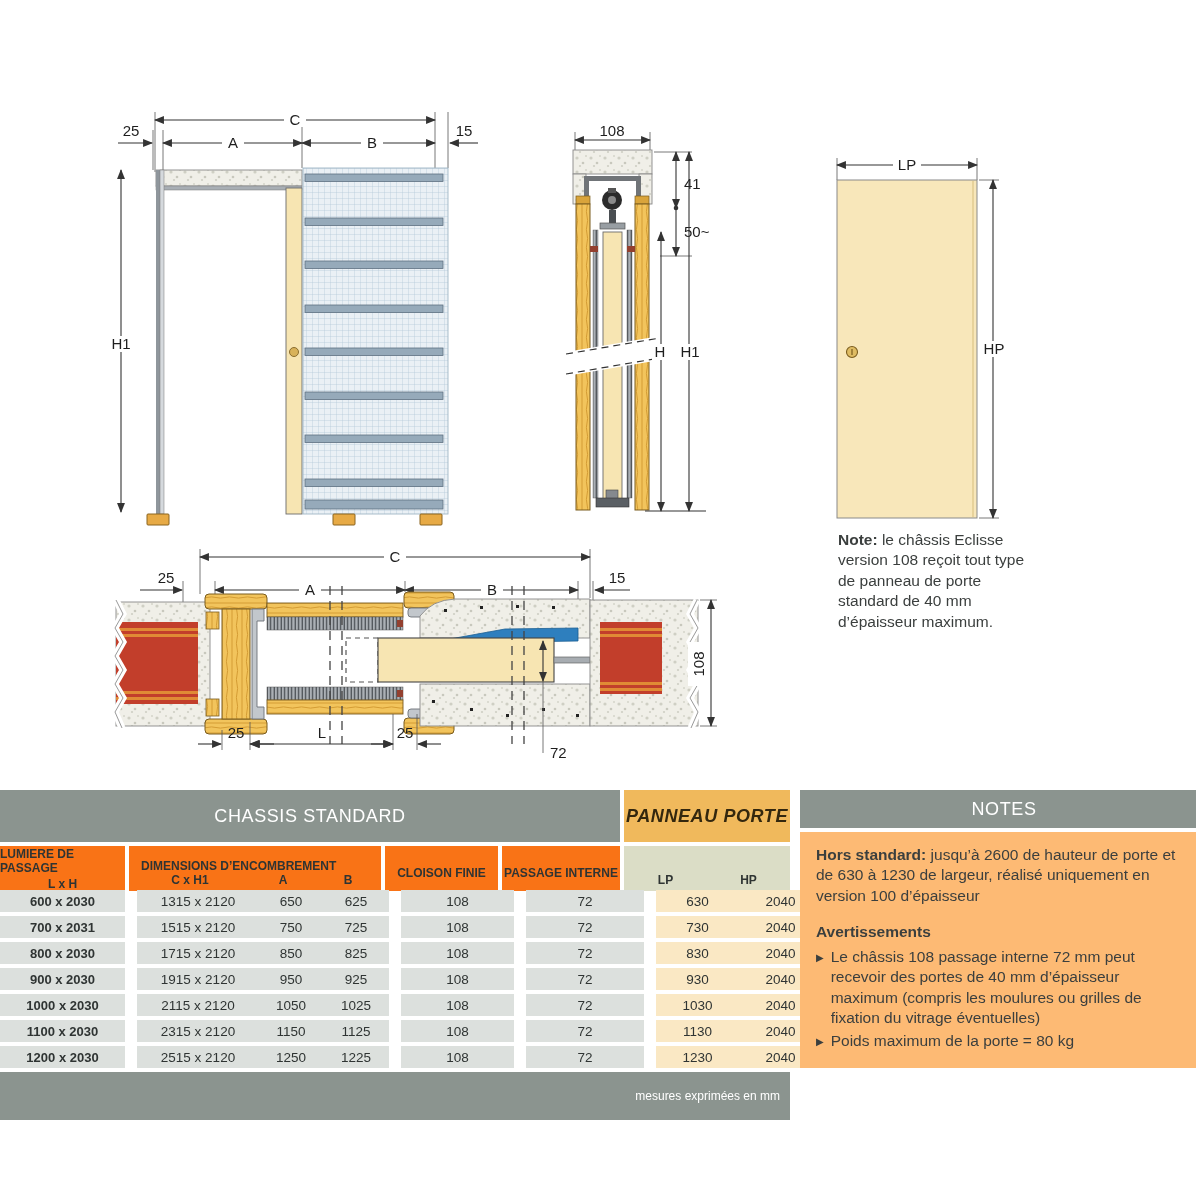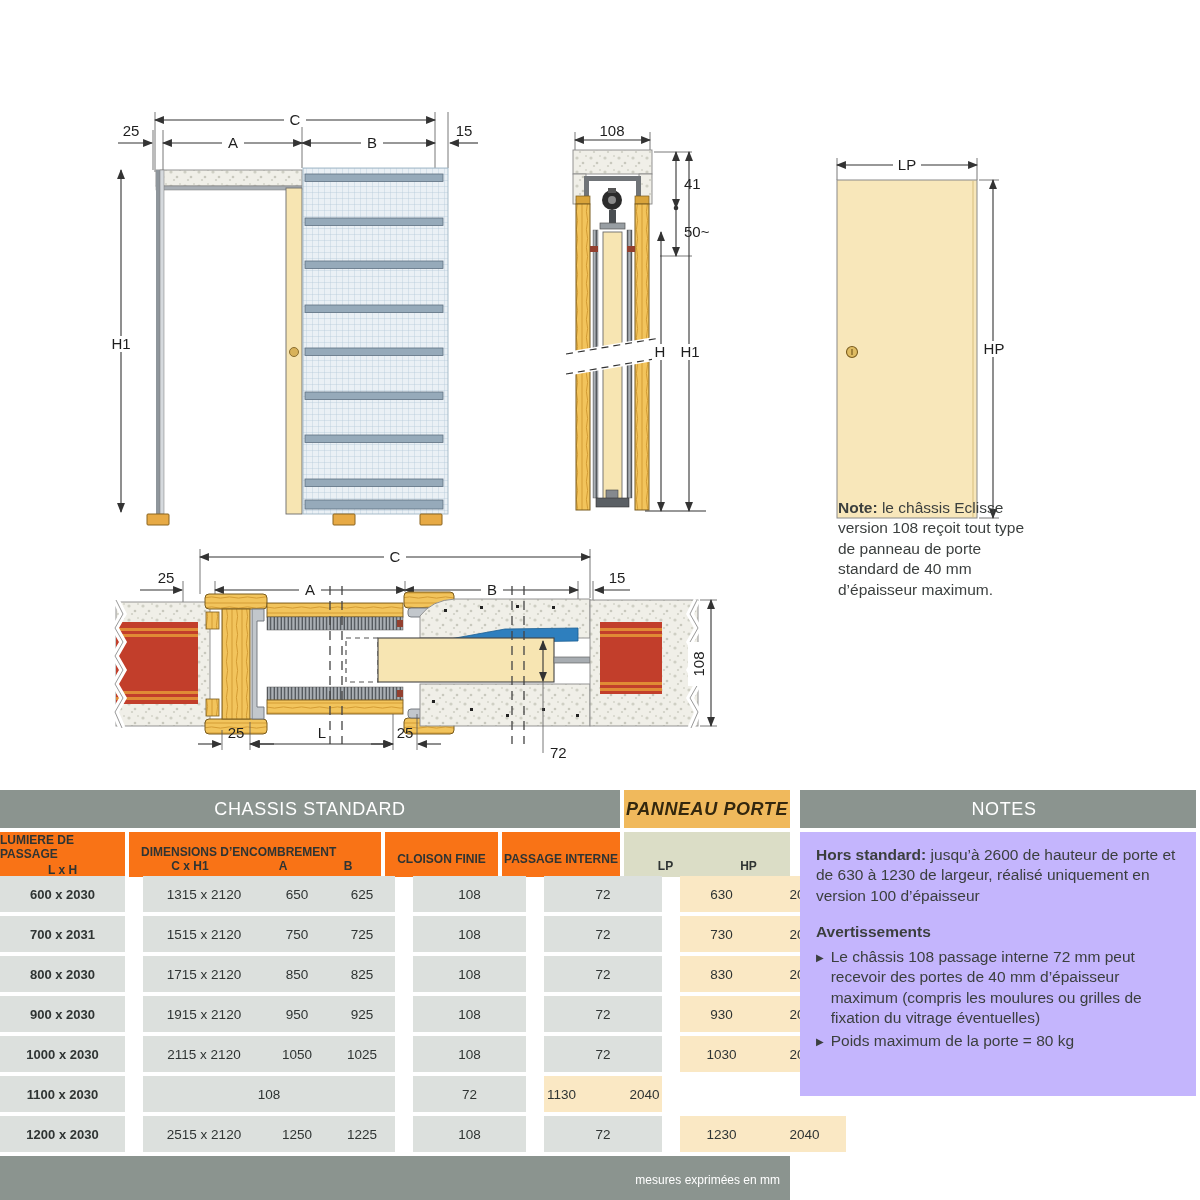--- a/index.html
+++ b/index.html
@@ -5,52 +5,52 @@
   html,body{margin:0;padding:0;background:#fff;}
   #page{position:relative;width:1200px;height:1200px;background:#fff;overflow:hidden;
         font-family:"Liberation Sans",sans-serif;color:#2f3433;}
 
   
   #drawings{position:absolute;left:0;top:0;}
   .dim-label{font-size:15px;fill:#1e1e1e;text-anchor:middle;font-family:"Liberation Sans",sans-serif;}
   .dim-label.start{text-anchor:start;}
 
   
-  #panel-note{position:absolute;left:838px;top:498px;width:192px;
+  #panel-note{position:absolute;left:838px;top:530px;width:192px;
       font-size:15.5px;line-height:1.32;color:#3b3f3e;}
 
   
   #chassis-table{position:absolute;left:0;top:790px;width:790px;}
-  .t-header-row{display:grid;grid-template-columns:620px 166px;column-gap:4px;height:38px;margin-bottom:4px;}
+  .t-header-row{display:grid;grid-template-columns:620px 166px;column-gap:4px;height:52px;margin-bottom:4px;}
   .hdr{display:flex;align-items:center;justify-content:center;font-size:18px;letter-spacing:.6px;}
   .hdr.chassis,.hdr.notes{background:#8B948F;color:#fff;}
   .hdr.panneau{background:#F0B95C;color:#33270e;font-weight:600;font-style:italic;}
   .t-subheader-row{display:grid;grid-template-columns:125px 252px 113px 118px 166px;column-gap:4px;
       height:40px;margin-bottom:4px;font-weight:bold;font-size:12px;}
   .sub{background:#f97316;color:#2f3433;}
   .sub.c1{display:flex;flex-direction:column;align-items:center;justify-content:center;gap:2px;}
   .sub.c2{display:flex;flex-direction:column;justify-content:space-between;padding:13px 0 4px 0;}
   .sub.c2 .enc-title{padding-left:12px;}
   .sub.c2 .enc-subs{display:grid;grid-template-columns:122px 64px 66px;text-align:center;}
   .sub.c3,.sub.c4{display:flex;align-items:flex-start;justify-content:center;padding-top:20px;}
   .sub.c5{background:#DBDDC6;display:grid;grid-template-columns:83px 83px;align-items:end;
       text-align:center;padding-bottom:4px;}
-  .trow{display:grid;grid-template-columns:125px 252px 113px 118px 166px;column-gap:18px;
-      height:36px;margin-bottom:4px;}
+  .trow{display:grid;grid-template-columns:125px 252px 113px 118px 166px;column-gap:12px;
+      height:22px;margin-bottom:4px;}
   .cell{background:#DCE0DD;display:flex;align-items:center;justify-content:center;font-size:13.5px;}
   .cell.c1{font-weight:bold;font-size:13px;}
   .cell.c2{display:grid;grid-template-columns:122px 64px 66px;text-align:center;align-items:center;}
   .cell.c5{background:#FAE8C4;display:grid;grid-template-columns:83px 83px;text-align:center;align-items:center;}
   .t-footer{background:#8B948F;color:#fff;height:48px;display:flex;align-items:center;
       justify-content:flex-end;padding-right:10px;box-sizing:border-box;font-size:12px;}
 
   
   #notes-panel{position:absolute;left:800px;top:790px;width:396px;}
   #notes-panel .hdr{height:38px;margin-bottom:4px;padding-left:12px;}
-  .notes-body{background:#c4b5fd;height:264px;box-sizing:border-box;padding:13px 16px;
+  .notes-body{background:#fdba74;height:236px;box-sizing:border-box;padding:13px 16px;
       font-size:15.5px;line-height:1.32;color:#3b3f3e;}
   .notes-body p{margin:0 0 4px 0;}
   .avert-title{font-weight:bold;margin-top:16px !important;}
   .warn-list{list-style:none;margin:2px 0 0 0;padding:0;}
   .warn-list li{display:flex;gap:7px;margin-bottom:2px;}
   .warn-list .marker{font-size:10px;padding-top:4px;flex:0 0 auto;}
 </style>
 </head>
 <body>
 
@@ -427,20 +427,25 @@
           </div>
           <div class="cell c3">108</div>
           <div class="cell c4">72</div>
           <div class="cell c5">
             <span>1030</span>
             <span>2040</span>
           </div>
         </div>
         <div class="trow">
           <div class="cell c1">1100 x 2030</div>
+          <div class="cell c2">
+            <span>2315 x 2120</span>
+            <span>1150</span>
+            <span>1125</span>
+          </div>
           <div class="cell c3">108</div>
           <div class="cell c4">72</div>
           <div class="cell c5">
             <span>1130</span>
             <span>2040</span>
           </div>
         </div>
         <div class="trow">
           <div class="cell c1">1200 x 2030</div>
           <div class="cell c2">

